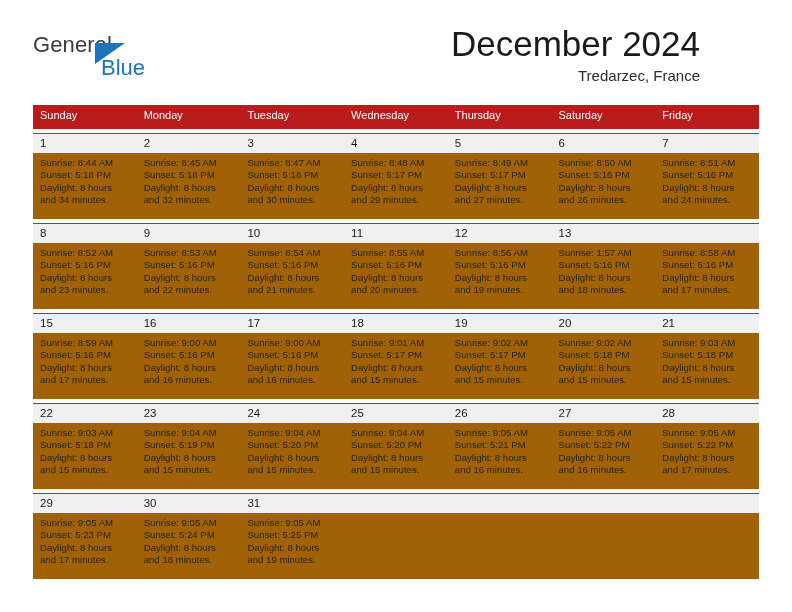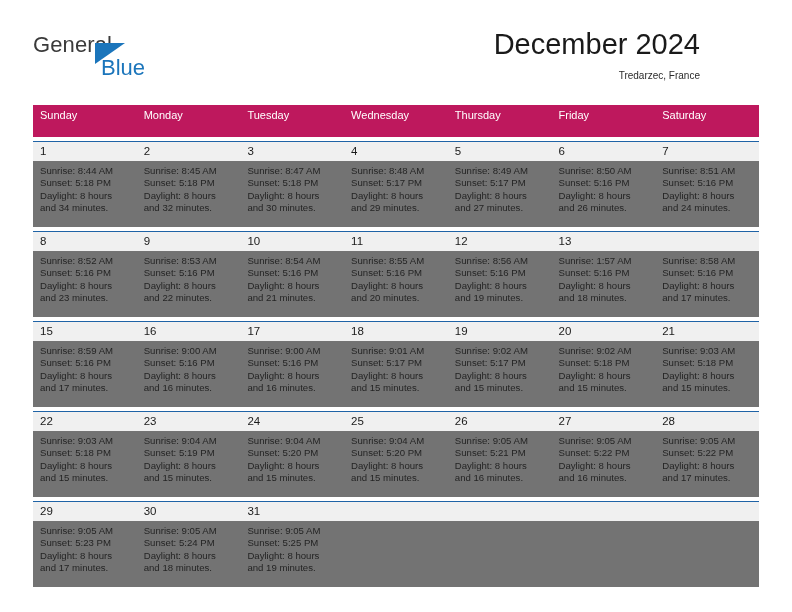--- a/index.html
+++ b/index.html
@@ -63,47 +63,47 @@
     border-bottom: 21px solid transparent;
   }
 
   .title-block {
     position: absolute;
     right: 36px;
     top: 28px;
     text-align: right;
   }
   .cal-title {
-    font-size: 29px;
+    font-size: 35px;
     color: #1a1a1a;
     line-height: 32px;
     white-space: nowrap;
     font-family: "Liberation Sans", sans-serif;
   }
   .cal-subtitle {
     margin-top: 7px;
-    font-size: 10px;
+    font-size: 15px;
     color: #2b2b2b;
     line-height: 17px;
     white-space: nowrap;
     font-family: "Liberation Sans", sans-serif;
   }
 
   
   .calendar {
     position: absolute;
     left: 33px;
     top: 105px;
     width: 726px;
   }
   .weekday-row {
     display: flex;
     width: 726px;
-    background: #be185d;
-    height: 32px;
+    background: #b91c1c;
+    height: 24px;
   }
   .weekday {
     width: 103.71px;
     box-sizing: border-box;
     padding-left: 7px;
     color: #ffffff;
     font-size: 11px;
     line-height: 20px;
     font-family: "Liberation Sans", sans-serif;
   }
@@ -128,21 +128,21 @@
     box-sizing: border-box;
     padding-left: 7px;
     font-size: 11.5px;
     line-height: 19px;
     color: #1a1a1a;
     font-family: "Liberation Sans", sans-serif;
   }
   .week-body {
     display: flex;
     width: 726px;
-    background: #737373;
+    background: #a16207;
     height: 66px;
   }
   .cell {
     width: 103.71px;
     box-sizing: border-box;
     padding: 4px 6px 0 7px;
   }
   .cell .line {
     font-size: 9.6px;
     line-height: 12.3px;
@@ -172,22 +172,22 @@
   </div>
 
   <div class="calendar">
 
     <div class="weekday-row">
       <div class="weekday">Sunday</div>
       <div class="weekday">Monday</div>
       <div class="weekday">Tuesday</div>
       <div class="weekday">Wednesday</div>
       <div class="weekday">Thursday</div>
+      <div class="weekday">Saturday</div>
       <div class="weekday">Friday</div>
-      <div class="weekday">Saturday</div>
     </div>
 
     <div class="week">
       <div class="week-days">
         <div class="daynum">1</div>
         <div class="daynum">2</div>
         <div class="daynum">3</div>
         <div class="daynum">4</div>
         <div class="daynum">5</div>
         <div class="daynum">6</div>

